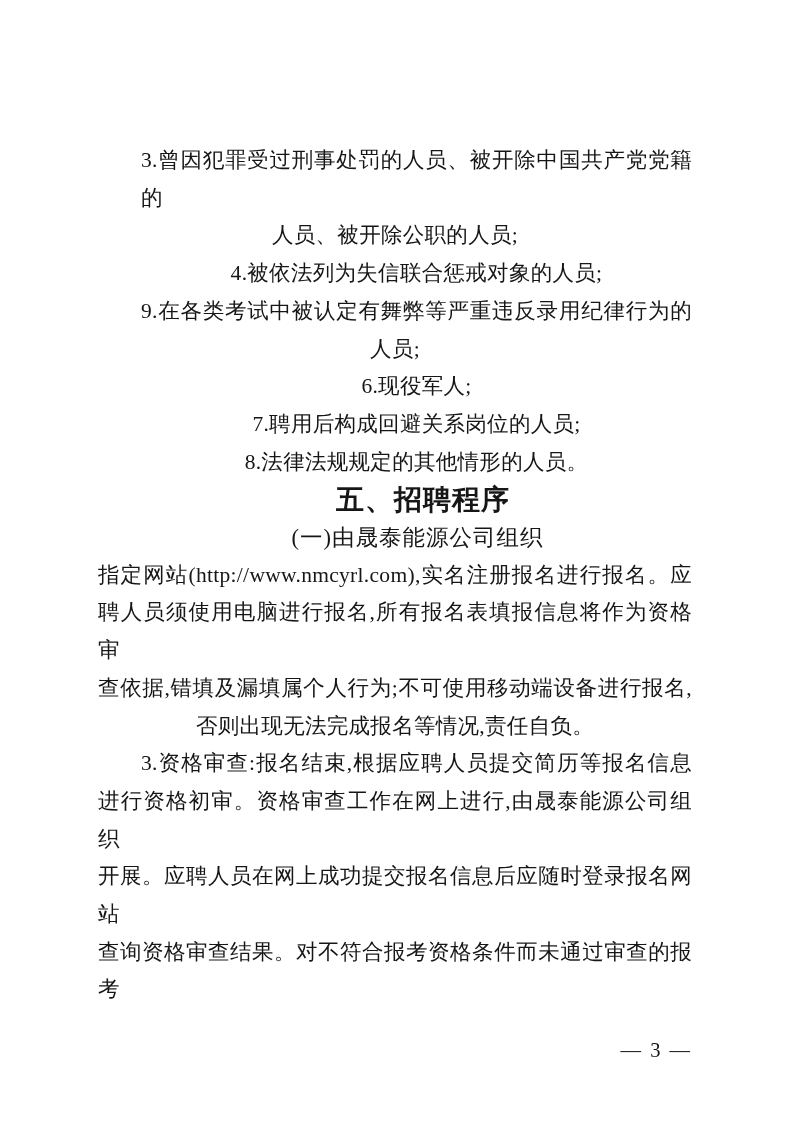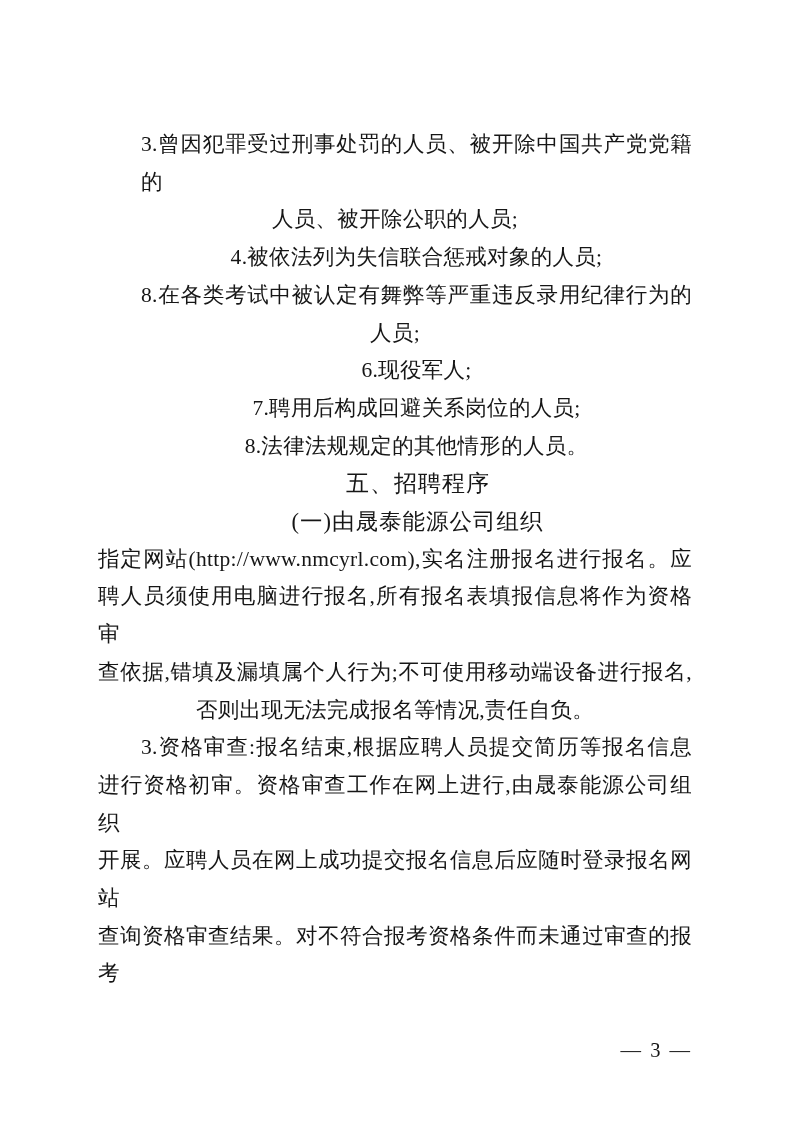--- a/index.html
+++ b/index.html
@@ -12,42 +12,42 @@
     width: 793px;
     height: 1122px;
     background: #ffffff;
     overflow: hidden;
     font-family: "Liberation Serif", "DejaVu Serif", serif;
     color: #161616;
   }
   .content {
     position: absolute;
     left: 98px;
-    top: 126px;
+    top: 142px;
     width: 594px;
     font-size: 21.5px;
     line-height: 37.7px;
   }
   .line {
     margin: 0;
     text-align: center;
     white-space: normal;
     letter-spacing: 0.3px;
   }
   .indent {
     padding-left: 2em;
   }
   .justify {
     text-align: justify;
     text-align-last: justify;
   }
   .h1 {
     font-family: "Liberation Sans", "DejaVu Sans", sans-serif;
-    font-weight: normal;
-    font-size: 23px;
+    font-weight: bold;
+    font-size: 28px;
     letter-spacing: 1px;
   }
   .h2 {
     font-size: 22.5px;
     letter-spacing: 1px;
   }
   .page-num {
     position: absolute;
     top: 1036px;
     right: 101px;
@@ -58,21 +58,21 @@
   }
 </style>
 </head>
 <body>
 
 <div class="page">
   <div class="content">
     <div class="line indent justify">3.曾因犯罪受过刑事处罚的人员、被开除中国共产党党籍的</div>
     <div class="line">人员、被开除公职的人员;</div>
     <div class="line indent">4.被依法列为失信联合惩戒对象的人员;</div>
-    <div class="line indent justify">8.在各类考试中被认定有舞弊等严重违反录用纪律行为的</div>
+    <div class="line indent justify">9.在各类考试中被认定有舞弊等严重违反录用纪律行为的</div>
     <div class="line">人员;</div>
     <div class="line indent">6.现役军人;</div>
     <div class="line indent">7.聘用后构成回避关系岗位的人员;</div>
     <div class="line indent">8.法律法规规定的其他情形的人员。</div>
     <div class="line indent h1">五、招聘程序</div>
     <div class="line indent h2">(一)由晟泰能源公司组织</div>
     <div class="line justify">指定网站(http://www.nmcyrl.com),实名注册报名进行报名。应</div>
     <div class="line justify">聘人员须使用电脑进行报名,所有报名表填报信息将作为资格审</div>
     <div class="line justify">查依据,错填及漏填属个人行为;不可使用移动端设备进行报名,</div>
     <div class="line">否则出现无法完成报名等情况,责任自负。</div>

